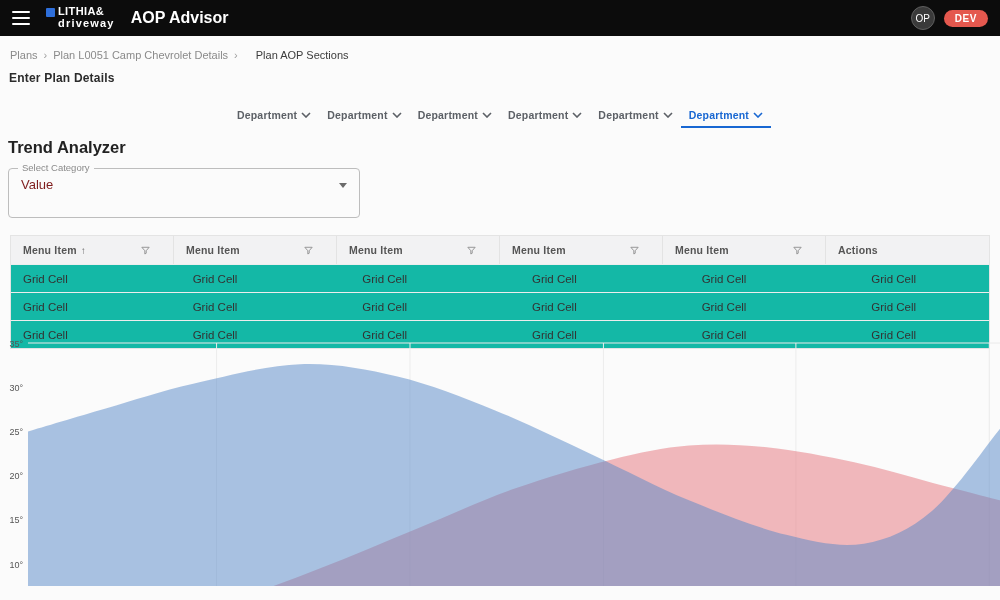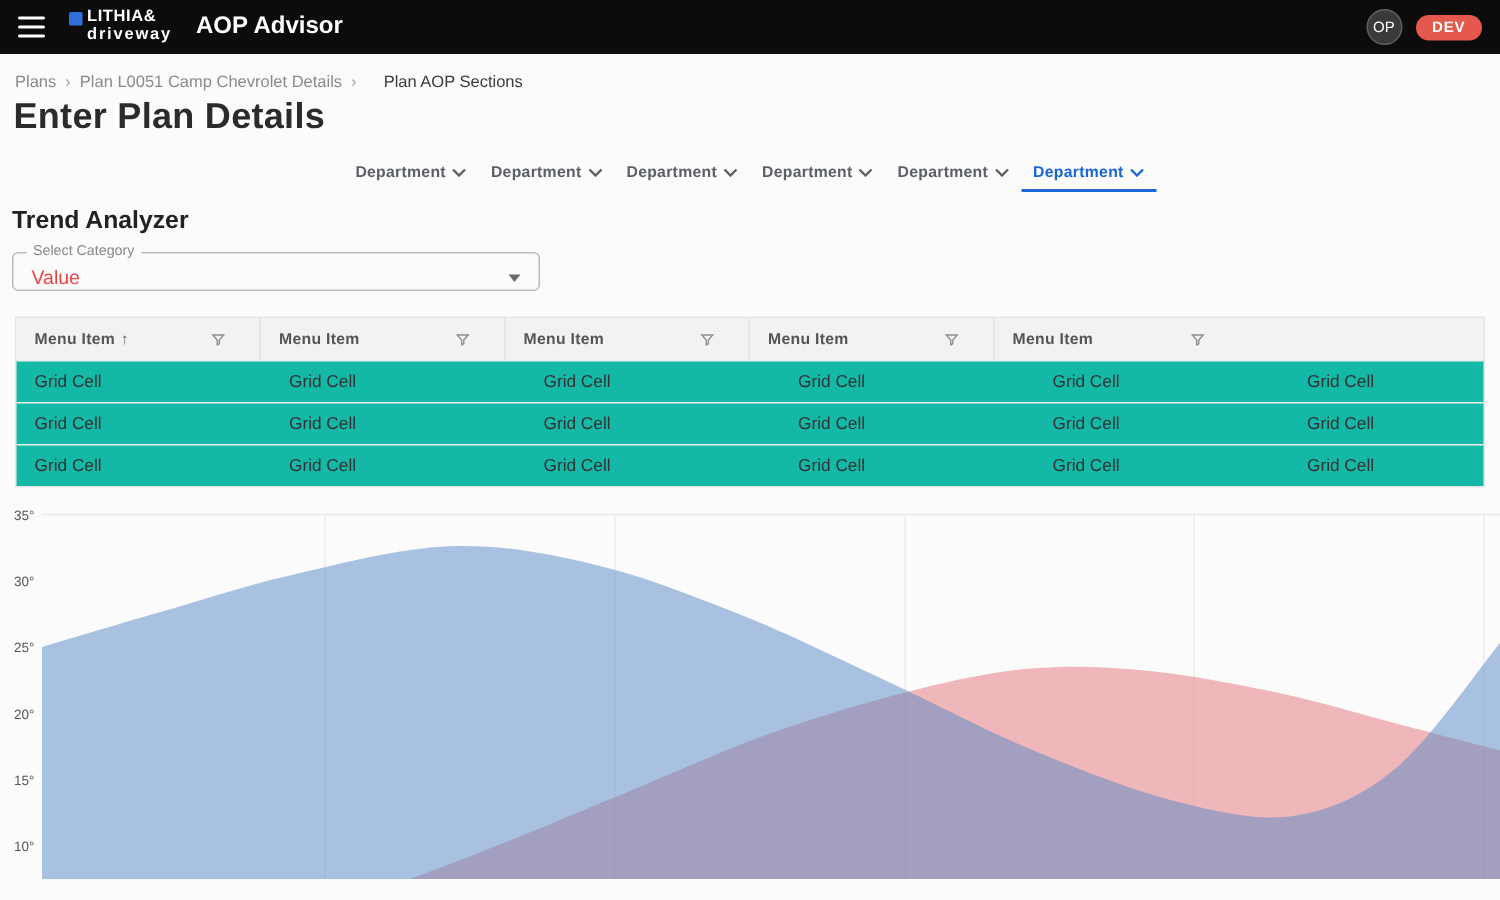--- a/index.html
+++ b/index.html
@@ -35,46 +35,46 @@
   .env-badge {
     background:#e4584e; color:#fff; font-size:10px; font-weight:bold;
     padding:3px 11px; border-radius:10px; letter-spacing:0.6px;
   }
 
   
   .breadcrumb { margin:13px 0 0 10px; font-size:11px; color:#8a8a8a; display:flex; align-items:center; gap:6px; }
   .breadcrumb .crumb { cursor:pointer; }
   .breadcrumb .crumb.current { color:#3c3c3c; cursor:default;margin-left:12px; }
   .breadcrumb .sep { color:#9e9e9e; font-size:11px; }
-  .page-title { margin:5px 0 0 9px; font-size:24px; line-height:24px; font-weight:800; color:#2b2b2b; letter-spacing:0.2px; }
+  .page-title { margin:5px 0 0 9px; font-size:12px; line-height:24px; font-weight:800; color:#2b2b2b; letter-spacing:0.2px; }
 
   
   .tabs { margin-top:13px; height:25px; display:flex; justify-content:center; align-items:stretch; }
   .tab {
     display:flex; align-items:center; gap:4px;
     padding:0 8px; font-size:10.5px; font-weight:700; letter-spacing:0.2px;
     color:#5c6066; cursor:pointer; border-bottom:2px solid transparent;
   }
   .tab .chev { display:flex; align-items:center; }
   .tab.active { color:#1867d2; border-bottom-color:#1867d2; }
 
   
   .section-title { margin:9px 0 0 8px; font-size:16.5px; line-height:20px; font-weight:800; color:#222; }
   .select-field {
     position:relative; margin:11px 0 12px 8px;
-    width:352px; height:26px;
+    width:352px; height:50px;
     border:1px solid #bdbdbd; border-radius:4px;
     cursor:pointer;
   }
   .select-label {
     position:absolute; top:-7px; left:9px;
     font-size:9.5px; color:#8a8a8a;
     background:#fbfbfb; padding:0 4px;
   }
-  .select-value { line-height:32px; padding-left:12px; font-size:13px; color:#ef4444; }
+  .select-value { line-height:32px; padding-left:12px; font-size:13px; color:#7f1d1d; }
   .select-caret {
     position:absolute; right:12px; top:14px;
     width:0; height:0;
     border-left:4px solid transparent; border-right:4px solid transparent;
     border-top:5px solid #6b6b6b;
   }
 
   
   .grid { margin:17px 10px 0 10px; width:980px; border:1px solid #e4e4e4; background:#fff; }
   .grid-header { display:grid; grid-template-columns:repeat(6,1fr); background:#f2f2f3; height:28px; }
@@ -228,20 +228,25 @@
         </span>
     </div>
     <div class="grid-hcell">
       <span class="hcell-label">
           <span>Menu Item</span>
         </span>
       <span class="filter-btn">
           <svg width="11" height="11" viewBox="0 0 24 24">
             <path d="M4 5h16l-6.5 7.5v5.5l-3 1.5v-7L4 5z" fill="none" stroke="#8f8f8f" stroke-width="2"></path>
           </svg>
+        </span>
+    </div>
+    <div class="grid-hcell">
+      <span class="hcell-label">
+          <span>Actions</span>
         </span>
     </div>
   </div>
 
   <div class="grid-row">
     <div class="grid-cell">Grid Cell</div>
     <div class="grid-cell">Grid Cell</div>
     <div class="grid-cell">Grid Cell</div>
     <div class="grid-cell">Grid Cell</div>
     <div class="grid-cell">Grid Cell</div>

